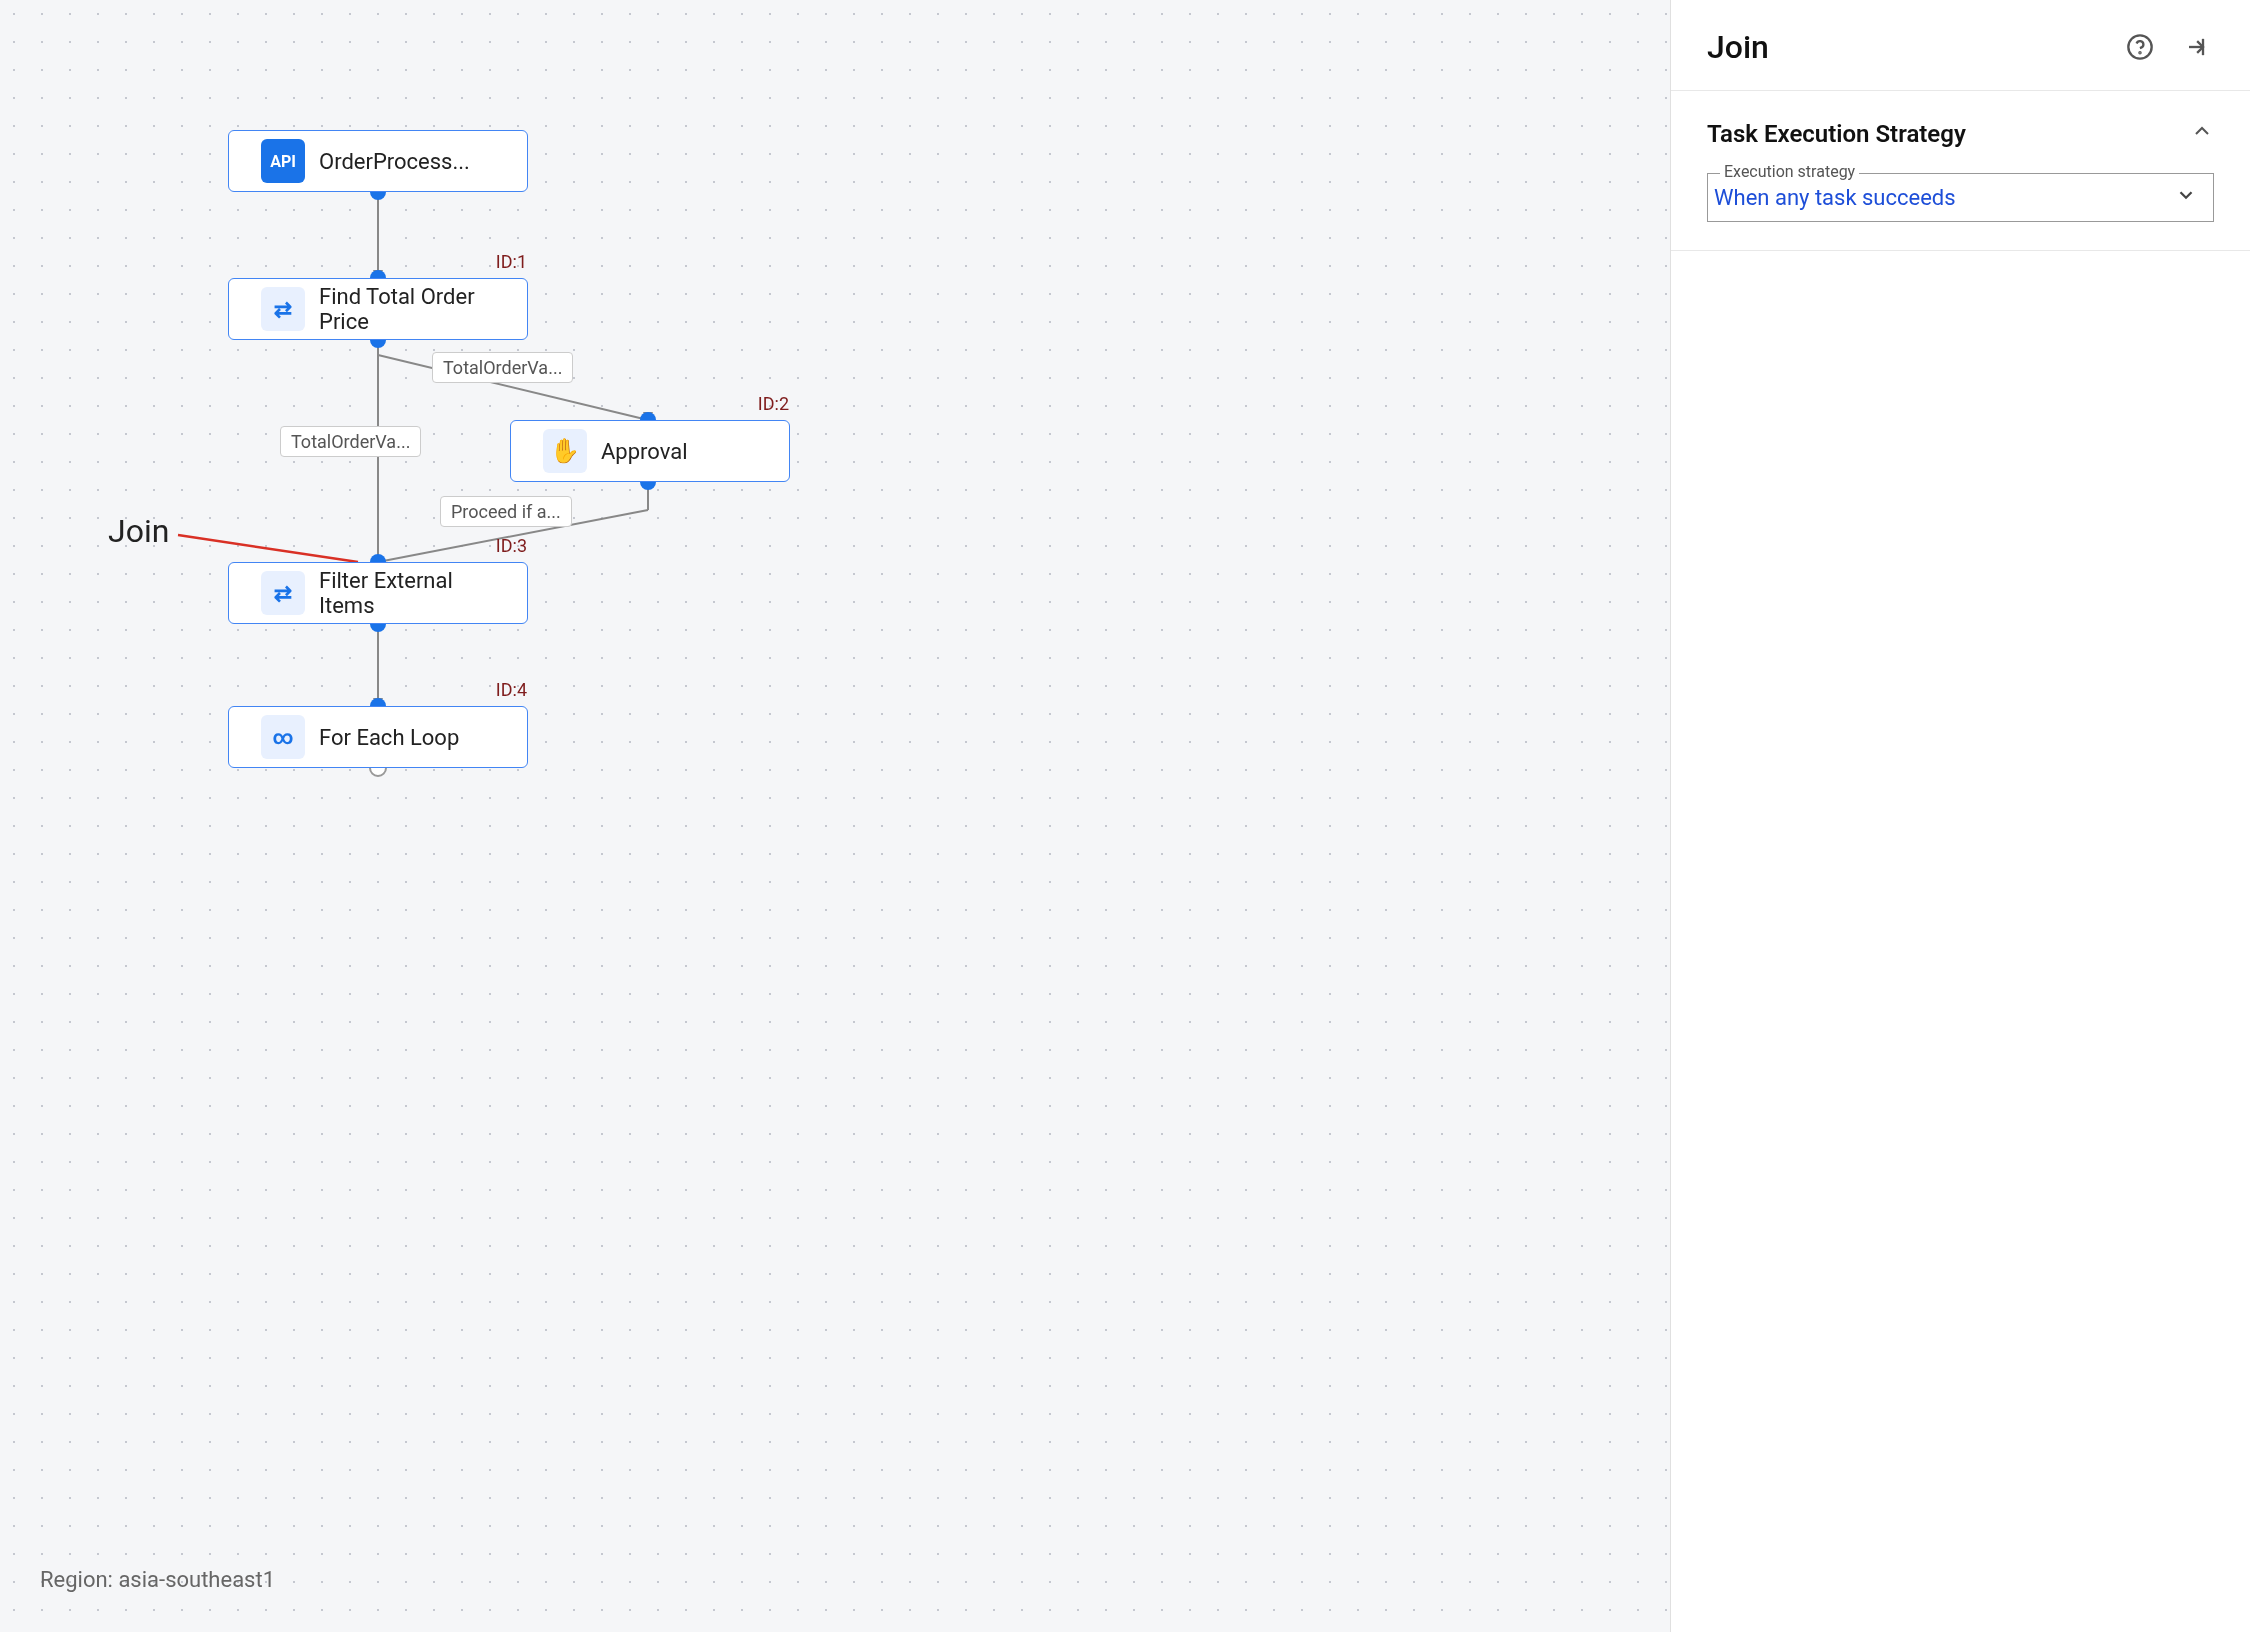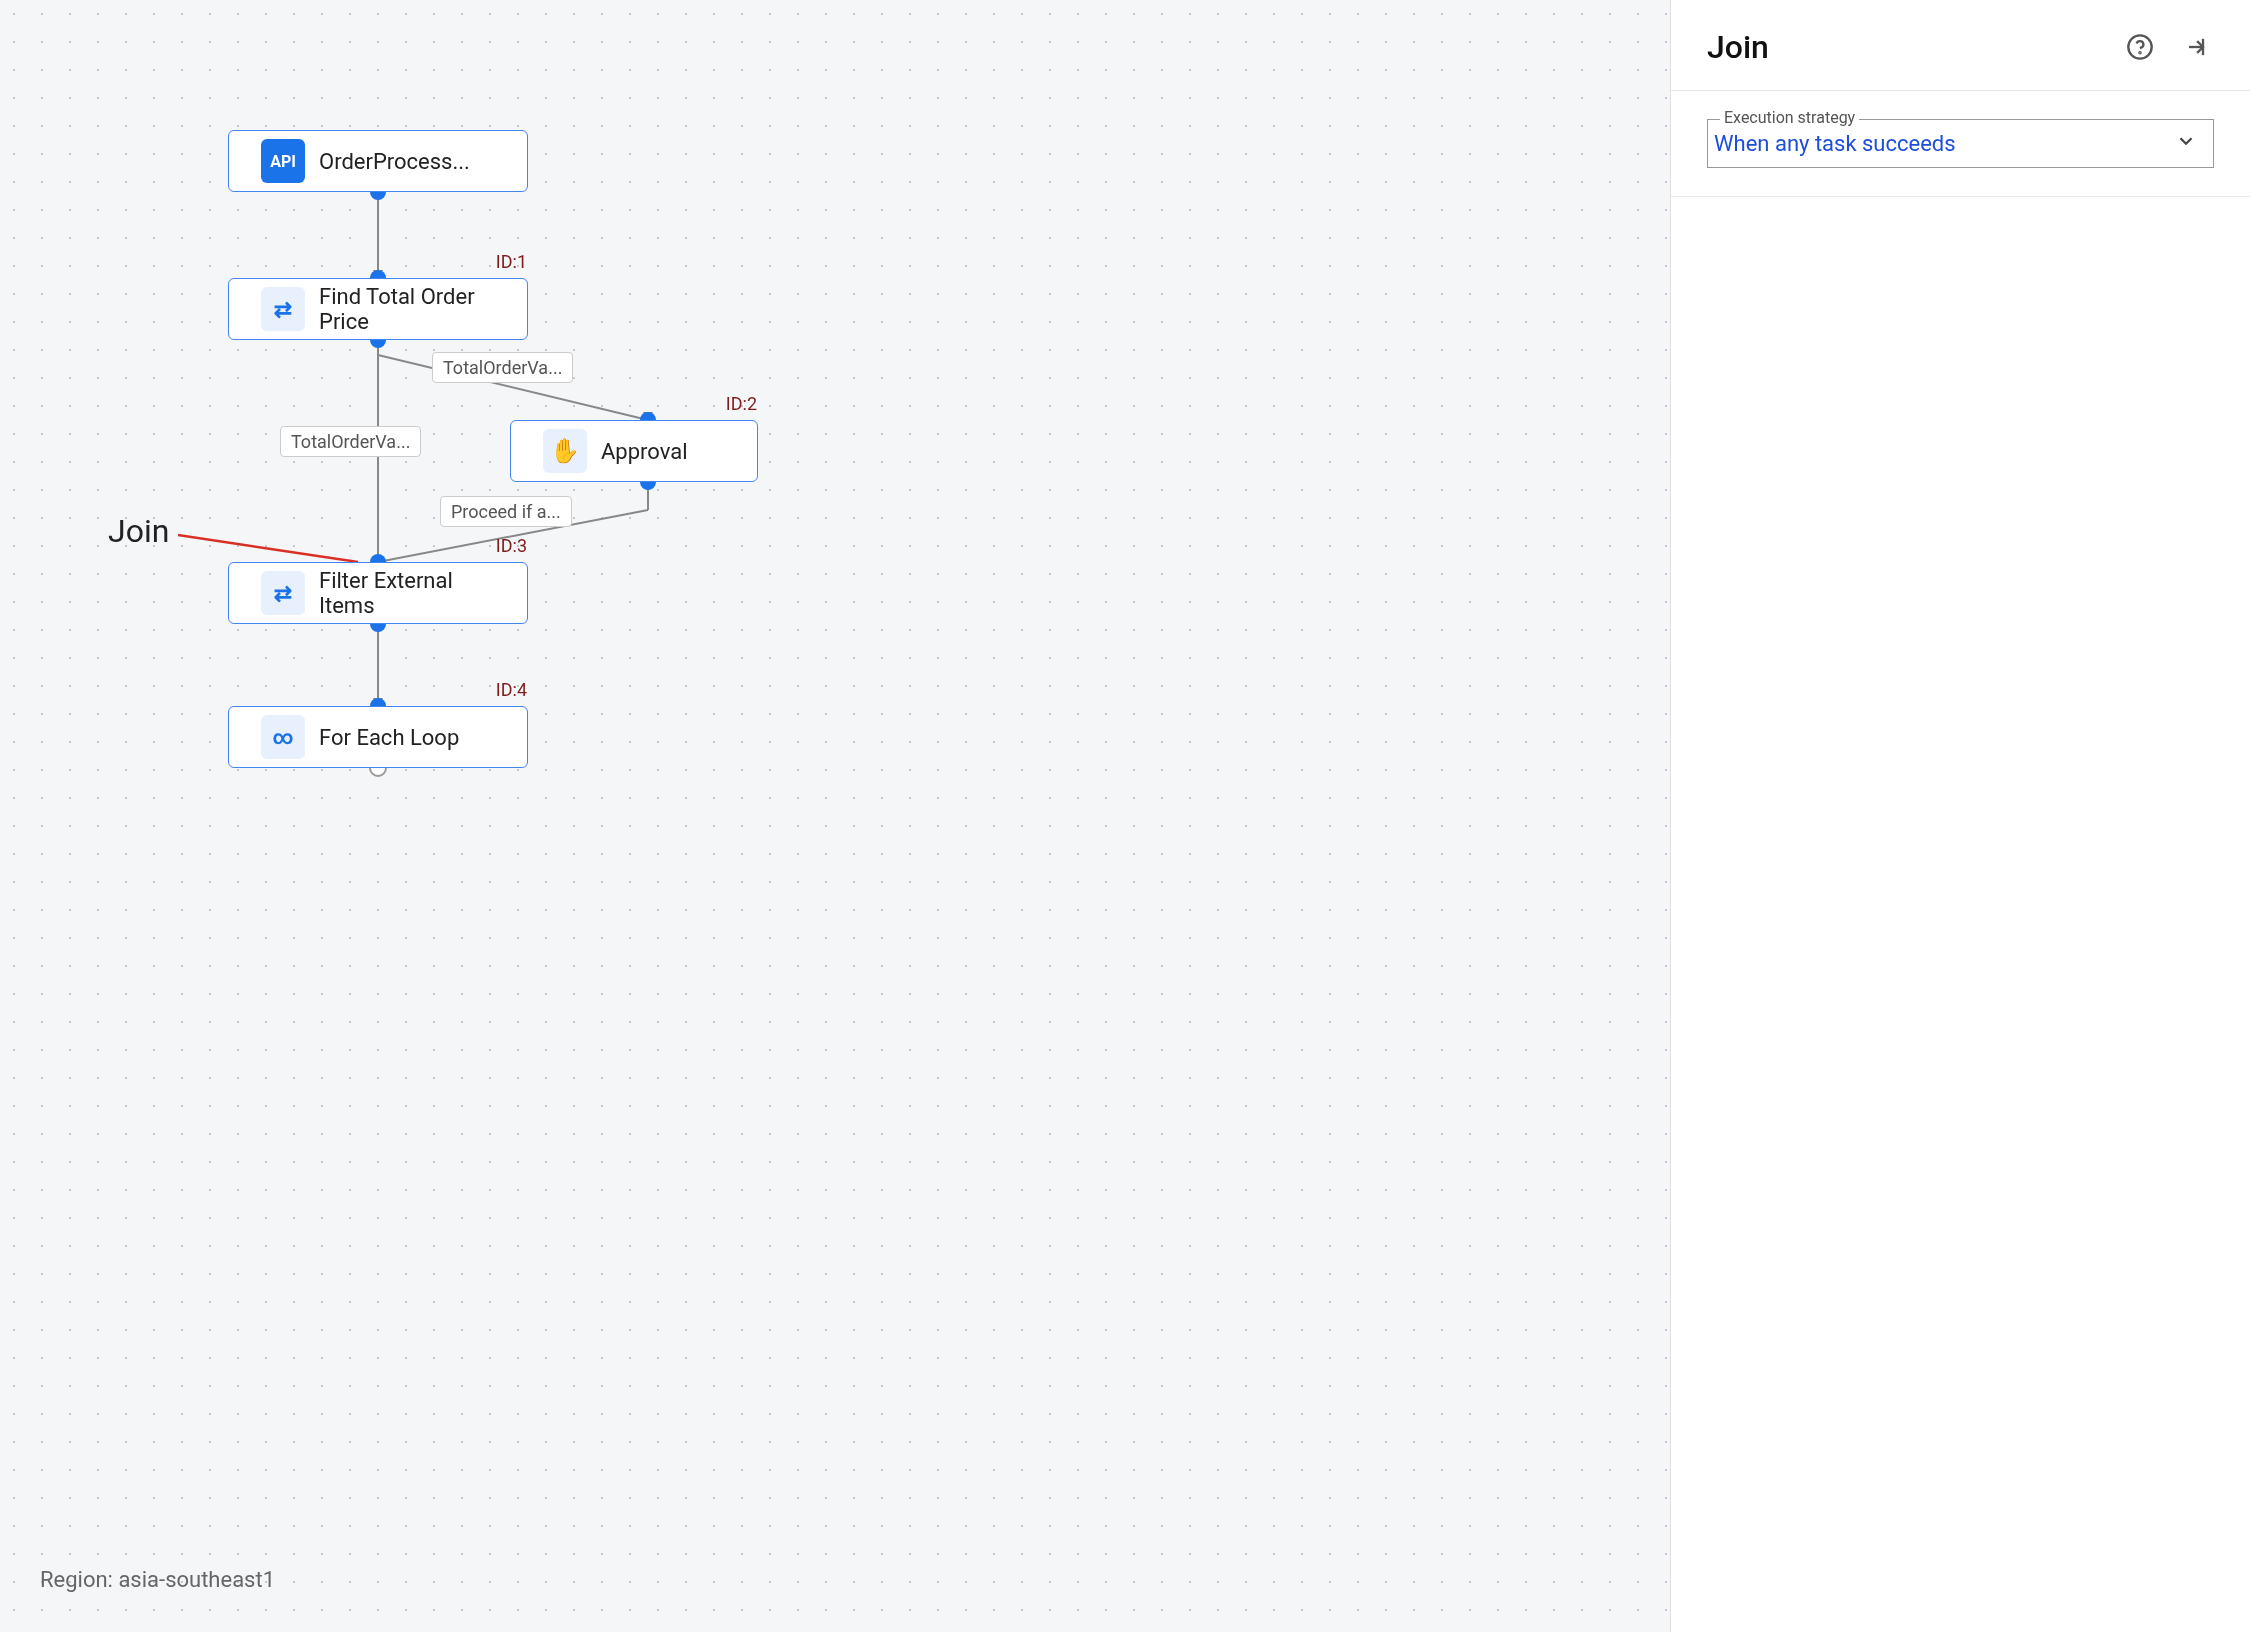--- a/index.html
+++ b/index.html
@@ -259,21 +259,21 @@
     <div class="node-icon" style="background:#1a73e8; font-size:16px; font-weight:700;">API</div>
     <span class="node-label">OrderProcess...</span>
   </div>
 
   <div class="node" style="left:228px; top:278px; width:300px;">
     <div class="node-id">ID:1</div>
     <div class="node-icon" style="background:#e8f0fe; color:#1a73e8; font-size:22px;">⇄</div>
     <span class="node-label">Find Total Order Price</span>
   </div>
 
-  <div class="node" style="left:510px; top:420px; width:248px;">
+  <div class="node" style="left:510px; top:420px; width:280px;">
     <div class="node-id">ID:2</div>
     <div class="node-icon" style="background:#e8f0fe; color:#1a73e8; font-size:24px;">✋</div>
     <span class="node-label">Approval</span>
   </div>
 
   <div class="node" style="left:228px; top:562px; width:300px;">
     <div class="node-id">ID:3</div>
     <div class="node-icon" style="background:#e8f0fe; color:#1a73e8; font-size:22px;">⇄</div>
     <span class="node-label">Filter External Items</span>
   </div>
@@ -318,20 +318,28 @@
         <svg width="28" height="28" viewBox="0 0 24 24" fill="none" stroke="#555" stroke-width="2">
           <polyline points="13 17 18 12 13 7"></polyline>
           <line x1="6" y1="12" x2="18" y2="12"></line>
           <line x1="18" y1="5" x2="18" y2="19"></line>
         </svg>
       </button>
     </div>
   </div>
 
   <div class="section">
+    <div class="section-header">
+      <span class="section-title">Task Execution Strategy</span>
+      <button class="collapse-btn">
+        <svg width="24" height="24" viewBox="0 0 24 24" fill="none" stroke="#555" stroke-width="2">
+          <polyline points="18 15 12 9 6 15"></polyline>
+        </svg>
+      </button>
+    </div>
 
     <div class="field-group">
       <span class="field-label">Execution strategy</span>
       <div class="field-select">
         <span class="field-value">When any task succeeds</span>
         <span class="dropdown-arrow">
           <svg width="22" height="22" viewBox="0 0 24 24" fill="none" stroke="#444" stroke-width="2.5">
             <polyline points="6 9 12 15 18 9"></polyline>
           </svg>
         </span>

